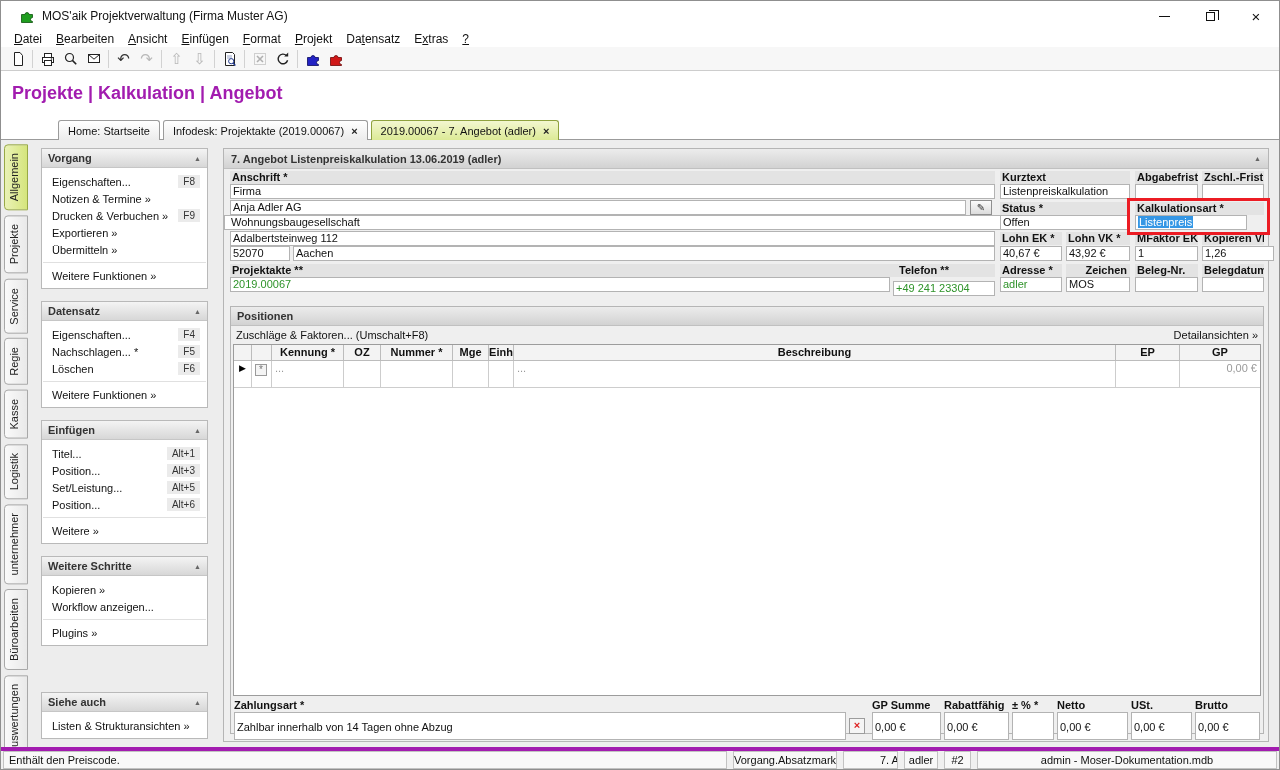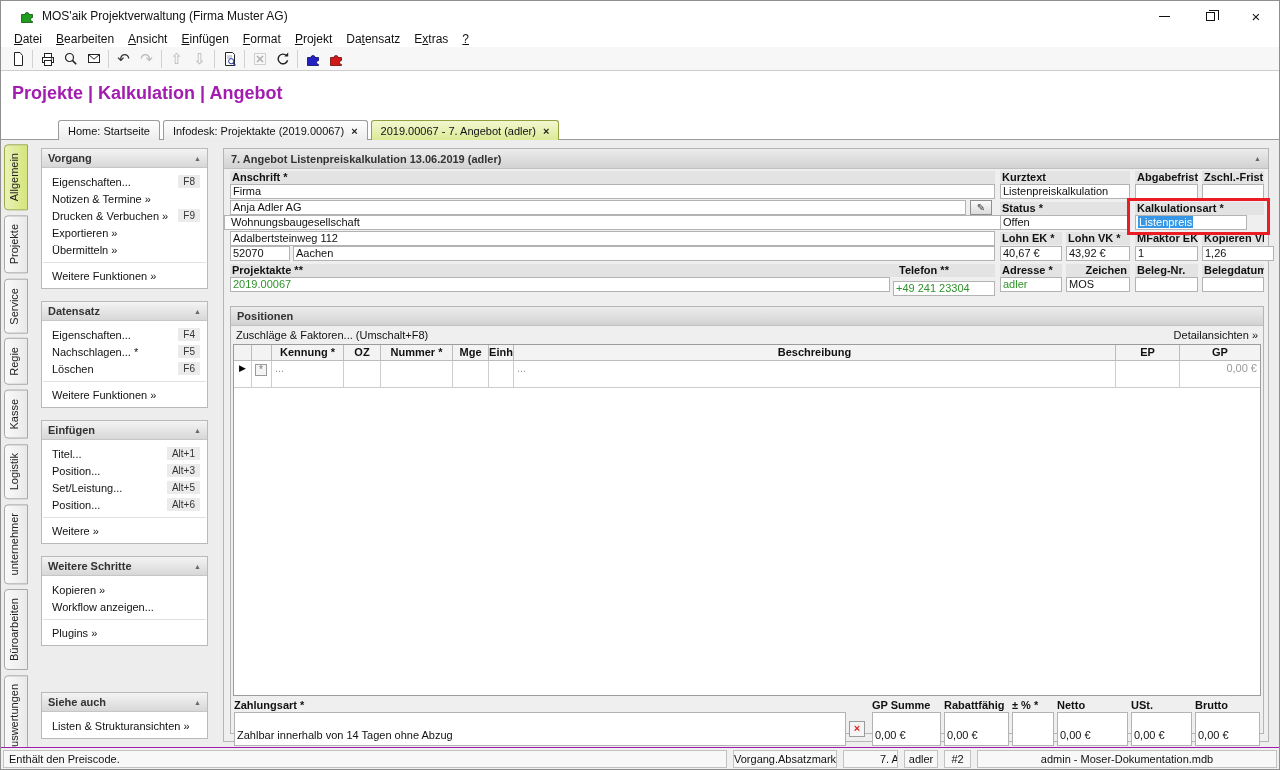--- a/index.html
+++ b/index.html
@@ -111,28 +111,28 @@
   .row-marker { color:#000; font-size:9px; line-height:9px; padding-top:3px; text-align:center; }
   .ast-box { width:12px; height:12px; border:1px solid #9a9a9a; background:#f4f4f4; color:#777;
              font-size:10px; line-height:10px; text-align:center; margin-top:2px; }
   .gp-val { text-align:right; color:#9a9a9a; }
   .tfiller { flex:1; background:#fff; }
 
   .tot-grid { display:grid; grid-template-columns:1fr 20px 69px 65px 42px 71px 61px 65px;
               column-gap:3px; padding:0 3px; align-items:center; }
   .tot-labels { height:15px; margin-top:1px; font-weight:bold; }
   .tot-fields { height:19px; margin-bottom:2px; }
-  .tfield { background:#fff; border:1px solid #b3b3b3; height:28px; line-height:13px; padding:16px 2px;
+  .tfield { background:#fff; border:1px solid #b3b3b3; height:28px; line-height:13px; padding:8px 2px;
             overflow:hidden; white-space:nowrap; }
   .xbtn { width:16px; height:16px; border:1px solid #9c9c9c; background:#f5f5f5; color:#d22;
           font-weight:bold; font-size:11px; line-height:13px; text-align:center; }
 
   
   .statusbar { position:absolute; left:0; right:0; bottom:0; height:22px; background:#f0f0f0;
-               border-top:1px solid #a21caf; display:flex; align-items:center; padding:0 2px; gap:6px; }
+               border-top:4px solid #a21caf; display:flex; align-items:center; padding:0 2px; gap:6px; }
   .sb-msg { flex:1; border:1px solid #c2c2c2; background:#f8f8f8; height:18px; line-height:16px; padding:0 5px; }
   .sb-seg { border:1px solid #c2c2c2; background:#f8f8f8; height:18px; line-height:16px;
             text-align:center; overflow:hidden; white-space:nowrap; }
   .w1{width:104px;} .w2{width:55px;padding-left:36px;} .w3{width:34px;} .w4{width:27px;} .w5{width:300px;}
 </style>
 </head>
 <body>
 
 <div class="titlebar">
   <svg width="16" height="16" viewBox="0 0 16 16">

